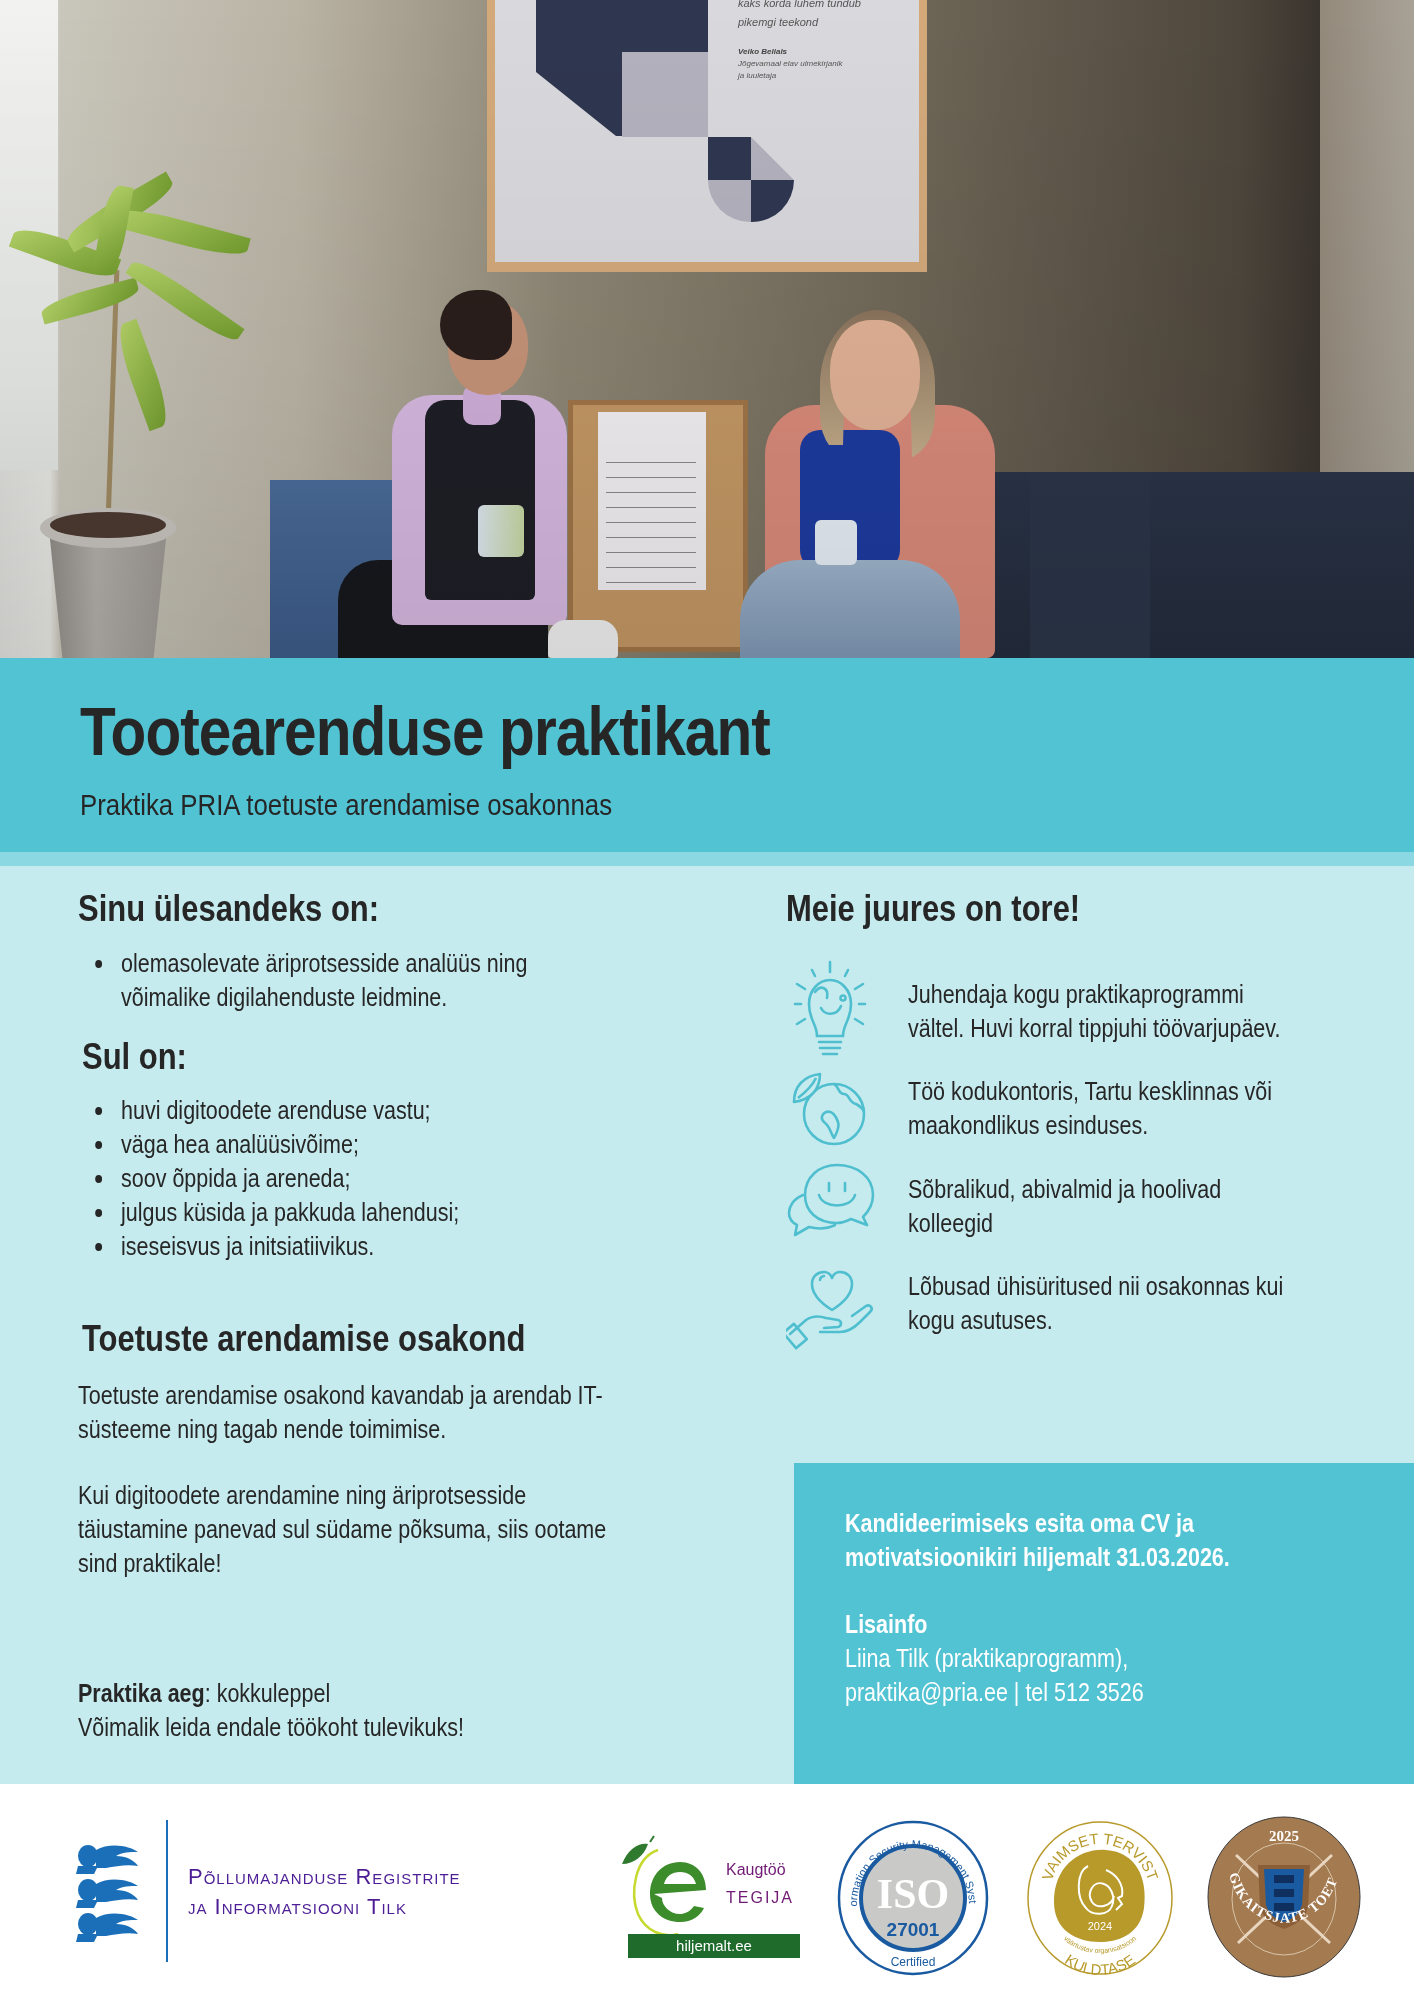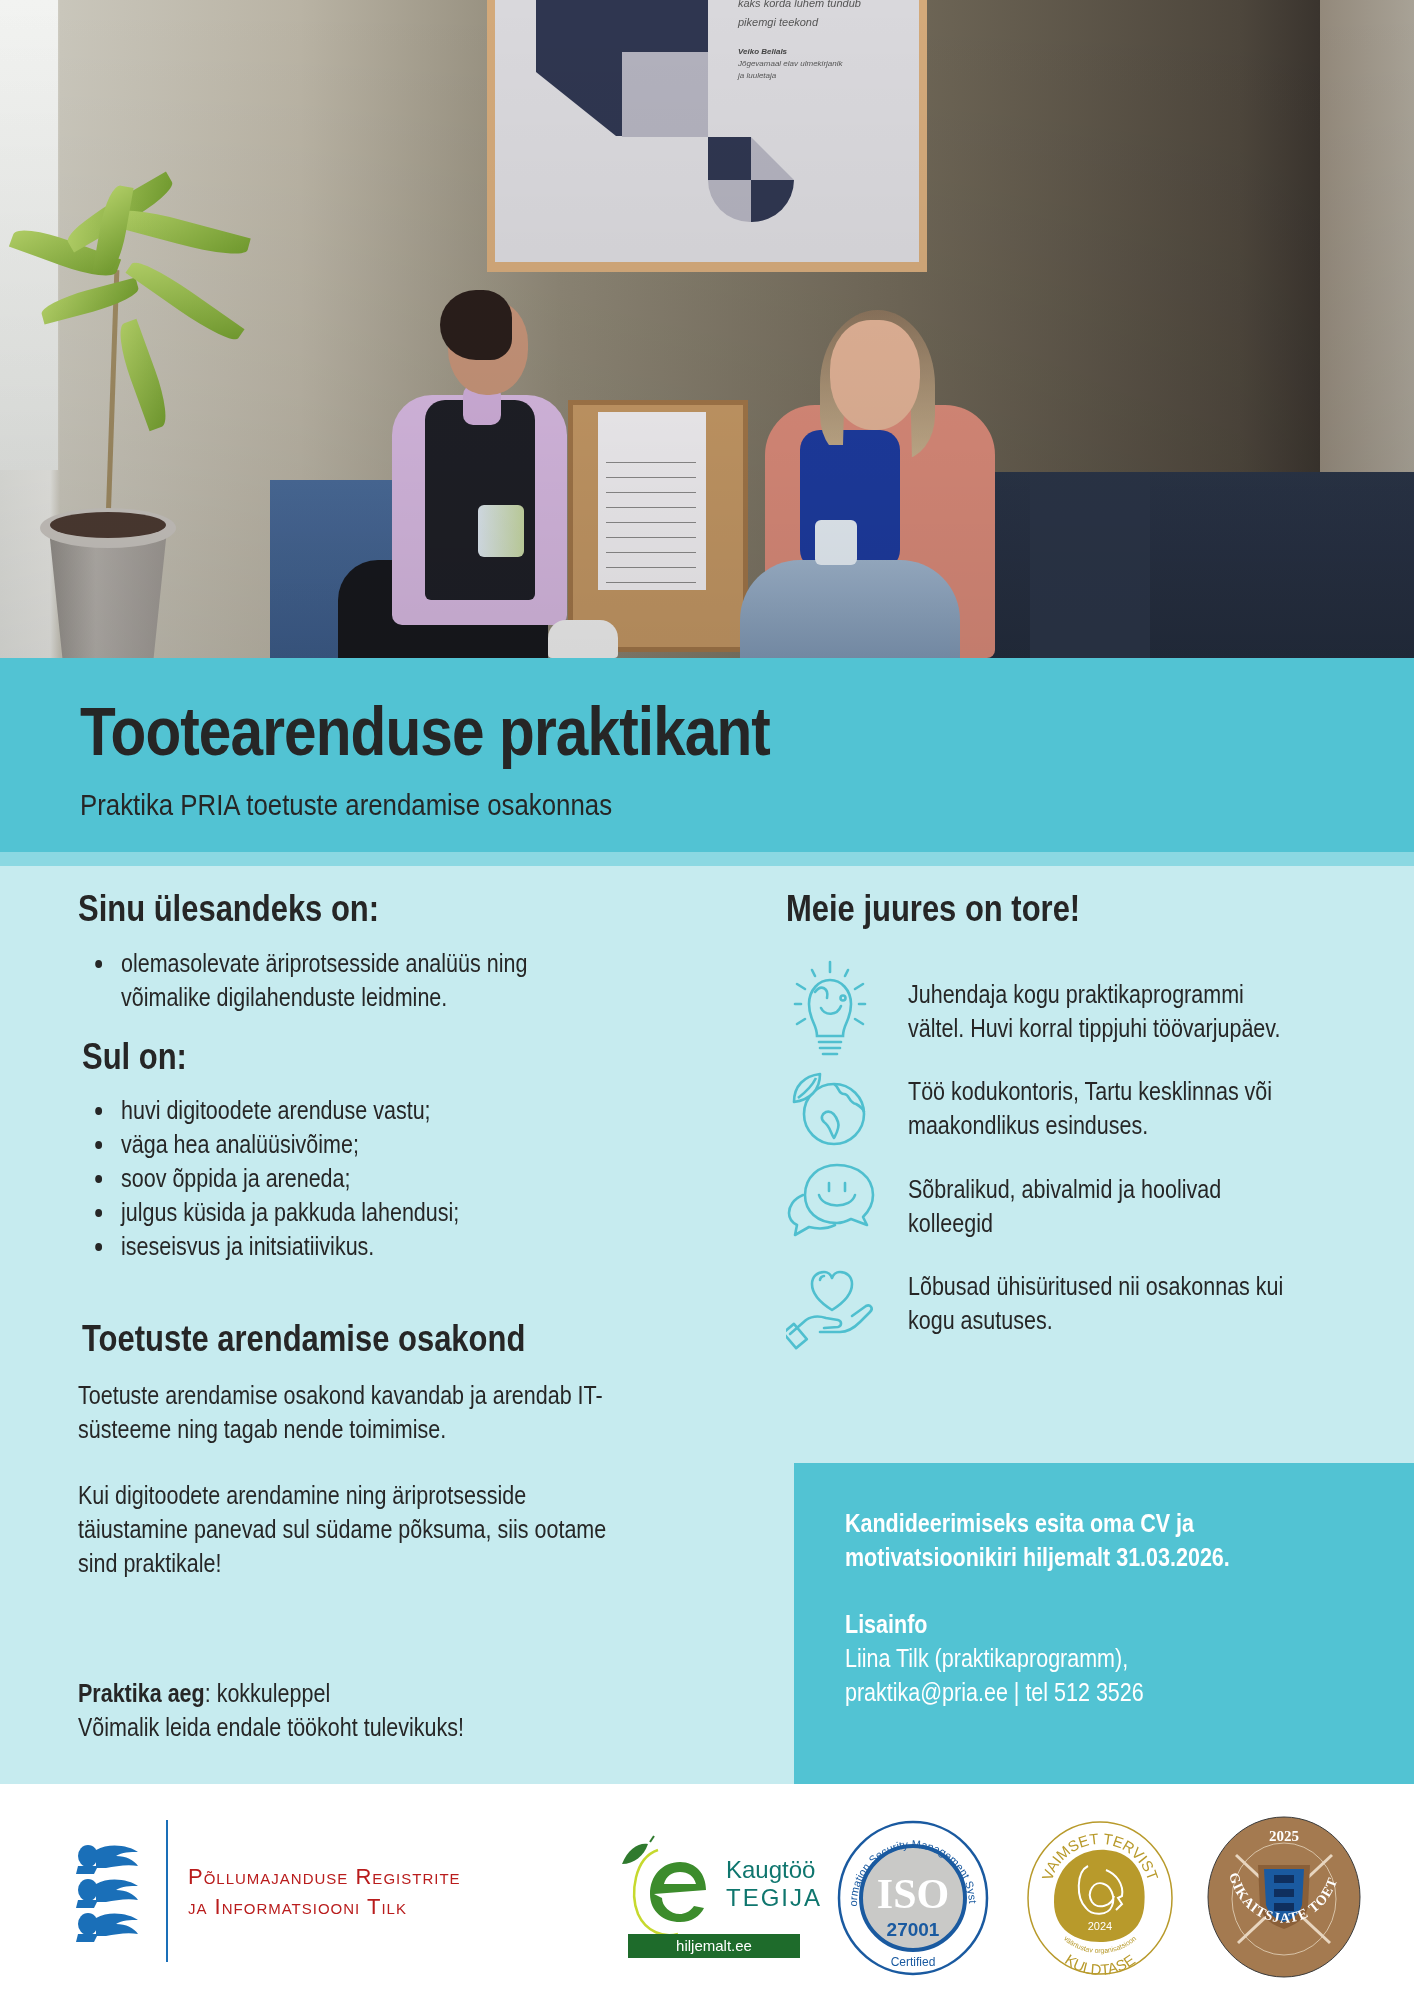--- a/index.html
+++ b/index.html
@@ -63,21 +63,21 @@
 
   .benefit-icon{width:90px;height:90px;}
   .benefit-text{font-size:25px;line-height:34px;color:#262626;transform:scaleX(0.86);transform-origin:left top;white-space:nowrap;}
 
   
   #cta{left:794px;top:1463px;width:620px;height:321px;background:#52c3d3;}
   .cta-text{font-size:25px;line-height:34px;color:#ffffff;transform:scaleX(0.86);transform-origin:left top;white-space:nowrap;}
 
   
   #footer{left:0;top:1784px;width:1414px;height:216px;background:#ffffff;}
-  .pria-name{font-size:22px;line-height:30px;color:#b91c1c;letter-spacing:1px;white-space:nowrap;}
+  .pria-name{font-size:22px;line-height:30px;color:#4c1d95;letter-spacing:1px;white-space:nowrap;}
   .sc{font-variant:small-caps;}
 </style>
 </head>
 <body>
 
 <div id="hero" class="abs">
   <div class="abs window"></div>
   <div class="abs frame"></div>
   <div class="abs frame-inner"></div>
   <div class="abs art1"></div>
@@ -283,21 +283,21 @@
 </div>
 
 <div class="abs" style="left:614px;top:1834px;width:190px;height:130px;">
   <svg width="110" height="112" viewBox="0 0 110 112" style="position:absolute;left:0;top:0;">
     <path d="M8 30 C14 14 26 8 34 10 C30 22 20 30 8 30 Z" fill="#2f7a2e"></path>
     <path d="M36 8 L40 2" stroke="#2f7a2e" stroke-width="2"></path>
     <path d="M44 16 C20 24 16 60 24 80 C32 98 50 104 64 100" fill="none" stroke="#c6d92e" stroke-width="2.5"></path>
     <circle cx="66" cy="52" r="34" fill="none"></circle>
     <path d="M40 60 L92 56 C92 40 82 28 66 28 C48 28 36 42 36 60 C36 78 50 88 66 88 C78 88 86 82 90 74 L80 72 C76 78 70 80 66 80 C56 80 48 72 48 64 Z M50 50 C52 42 58 38 66 38 C74 38 80 42 82 50 Z" fill="#3c8c2c"></path>
   </svg>
-  <div class="abs" style="left:112px;top:22px;font-size:24px;color:#0f766e;line-height:28px;">
+  <div class="abs" style="left:112px;top:22px;font-size:16px;color:#701a75;line-height:28px;">
     <div>Kaugtöö</div>
     <div style="letter-spacing:2px;text-align:right;">TEGIJA</div>
   </div>
   <div class="abs" style="left:14px;top:100px;width:172px;height:24px;background:#1e6b2b;color:#fff;font-size:15px;line-height:24px;text-align:center;">hiljemalt.ee</div>
 </div>
 
 <div class="abs" style="left:833px;top:1818px;width:160px;height:160px;">
   <svg width="160" height="160" viewBox="0 0 160 160">
     <defs>
         <path id="isoArc" d="M24 86 A56 56 0 0 1 136 86"></path>

